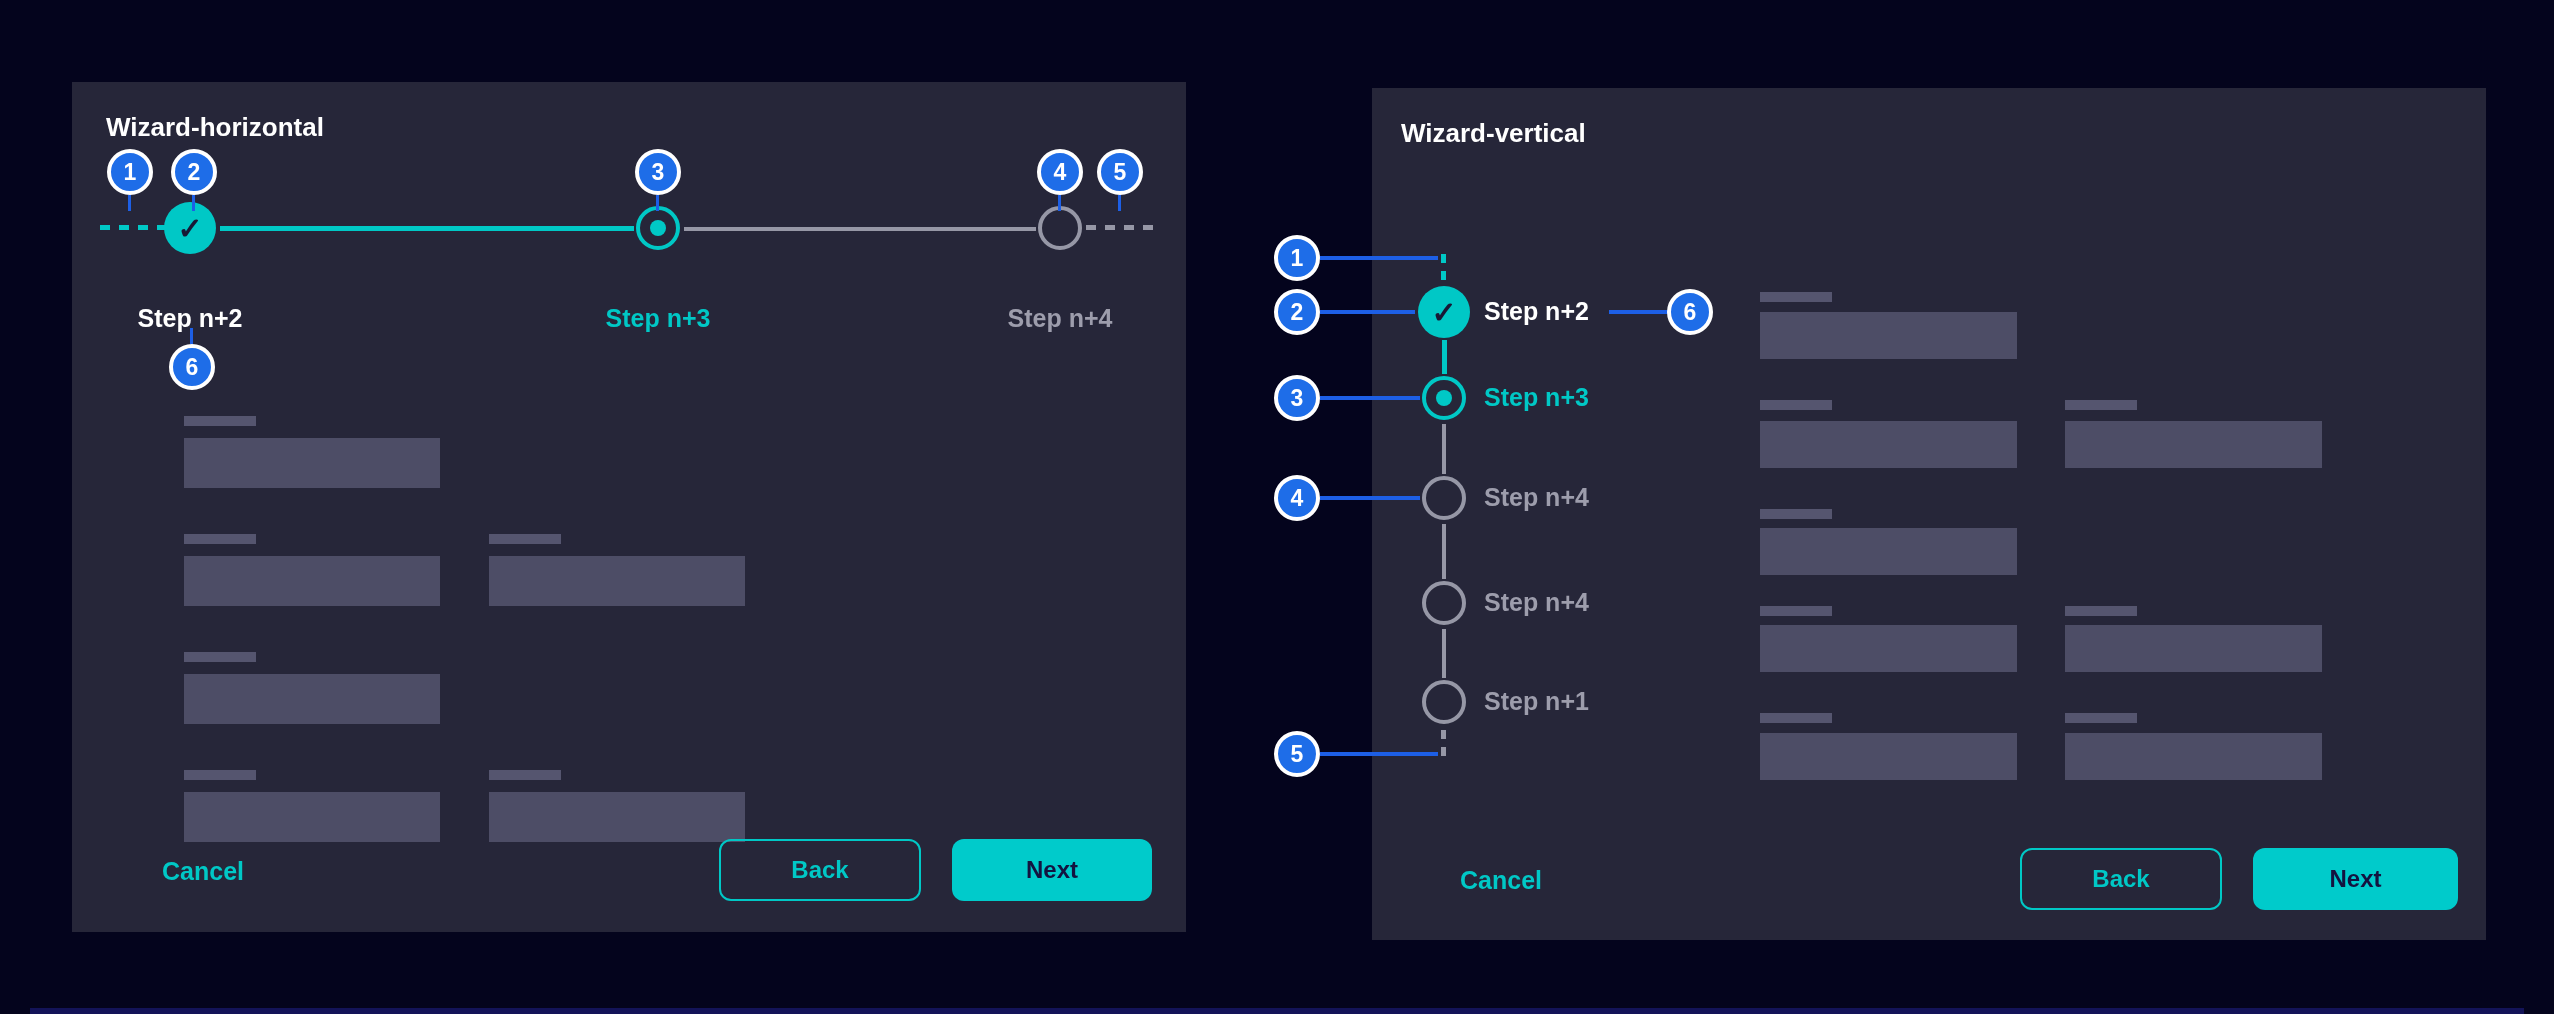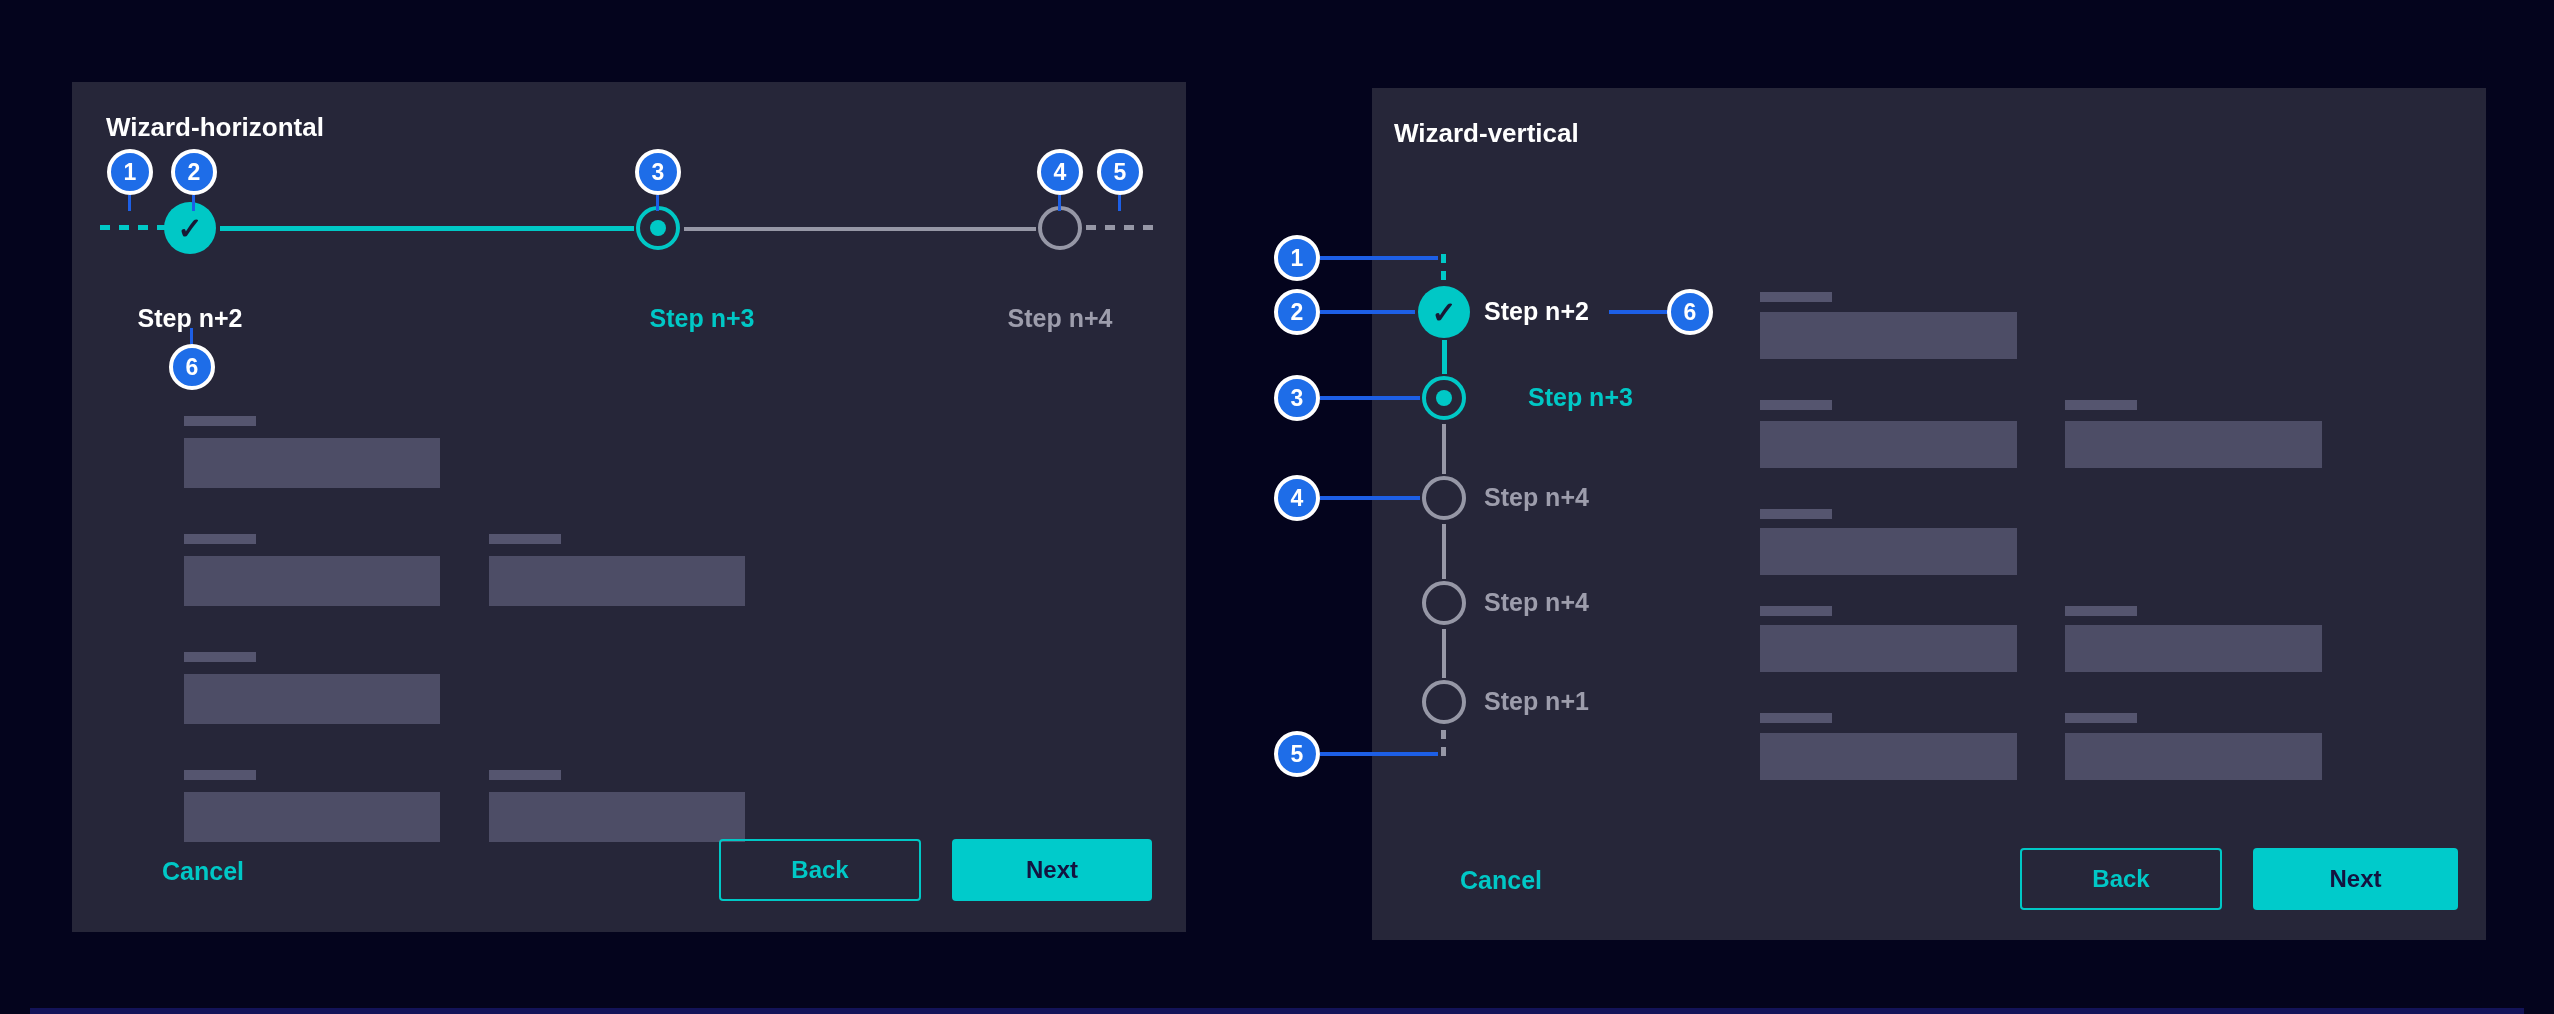--- a/index.html
+++ b/index.html
@@ -40,34 +40,34 @@
   .circle{position:absolute;border-radius:50%;box-sizing:border-box;cursor:pointer;}
   .circle.check{width:52px;height:52px;background:var(--teal);display:flex;align-items:center;
                 justify-content:center;color:#181835;font-size:30px;font-weight:700;}
   .circle.ring{width:44px;height:44px;border:4px solid var(--teal);display:flex;
                align-items:center;justify-content:center;}
   .circle.ring .dot{width:16px;height:16px;border-radius:50%;background:var(--teal);}
   .circle.empty{width:44px;height:44px;border:4px solid var(--gray);}
 
   .step-label{position:absolute;font-size:25px;font-weight:600;white-space:nowrap;cursor:pointer;}
   .step-label.center{transform:translateX(-50%);}
-  .c-white{color:var(--white);} .c-teal{color:var(--teal);margin-left:44px;} .c-gray{color:var(--step_gray_text);}
+  .c-white{color:var(--white);} .c-teal{color:var(--teal);} .c-gray{color:var(--step_gray_text);}
 
   
   .sk-label{position:absolute;height:10px;background:var(--skeleton_label);}
   .sk-input{position:absolute;background:var(--skeleton_input);}
   .panel.h .sk-label{width:72px;}
   .panel.h .sk-input{width:256px;height:50px;}
   .panel.v .sk-label{width:72px;}
   .panel.v .sk-input{width:257px;height:47px;}
 
   
   .cancel{position:absolute;background:none;border:none;color:var(--teal);font-size:25px;
           font-weight:600;font-family:inherit;cursor:pointer;padding:0;}
-  .btn{position:absolute;height:62px;border-radius:4px;font-size:24px;font-weight:600;
+  .btn{position:absolute;height:62px;border-radius:12px;font-size:24px;font-weight:600;
        font-family:inherit;cursor:pointer;display:flex;align-items:center;justify-content:center;}
   .btn.outline{width:202px;background:transparent;border:2px solid var(--teal);color:var(--teal);}
   .btn.filled{width:200px;background:var(--teal_button);border:none;color:var(--next_text);font-weight:700;}
 
   .bottom-strip{position:absolute;left:30px;right:30px;bottom:0;height:6px;background:var(--bottom_strip);}
 </style>
 </head>
 <body>
 
 <div class="canvas">
@@ -120,21 +120,21 @@
     <div class="sk-input" style="left:112px;top:710px"></div>
     <div class="sk-label" style="left:417px;top:688px"></div>
     <div class="sk-input" style="left:417px;top:710px"></div>
 
     <button class="cancel" style="left:90px;top:775px">Cancel</button>
     <button class="btn outline" style="left:647px;top:757px">Back</button>
     <button class="btn filled" style="left:880px;top:757px">Next</button>
   </section>
 
   <section class="panel v">
-    <h2 class="panel-title" style="left:22px;top:30px">Wizard-vertical</h2>
+    <h2 class="panel-title" style="left:29px;top:30px">Wizard-vertical</h2>
 
     <div class="badge" style="left:-98px;top:147px">1</div>
     <div class="conn" style="left:-52px;top:168px;width:118px"></div>
     <div class="badge" style="left:-98px;top:201px">2</div>
     <div class="conn" style="left:-52px;top:222px;width:95px"></div>
     <div class="badge" style="left:-98px;top:287px">3</div>
     <div class="conn" style="left:-52px;top:308px;width:100px"></div>
     <div class="badge" style="left:-98px;top:387px">4</div>
     <div class="conn" style="left:-52px;top:408px;width:100px"></div>
     <div class="badge" style="left:-98px;top:643px">5</div>

